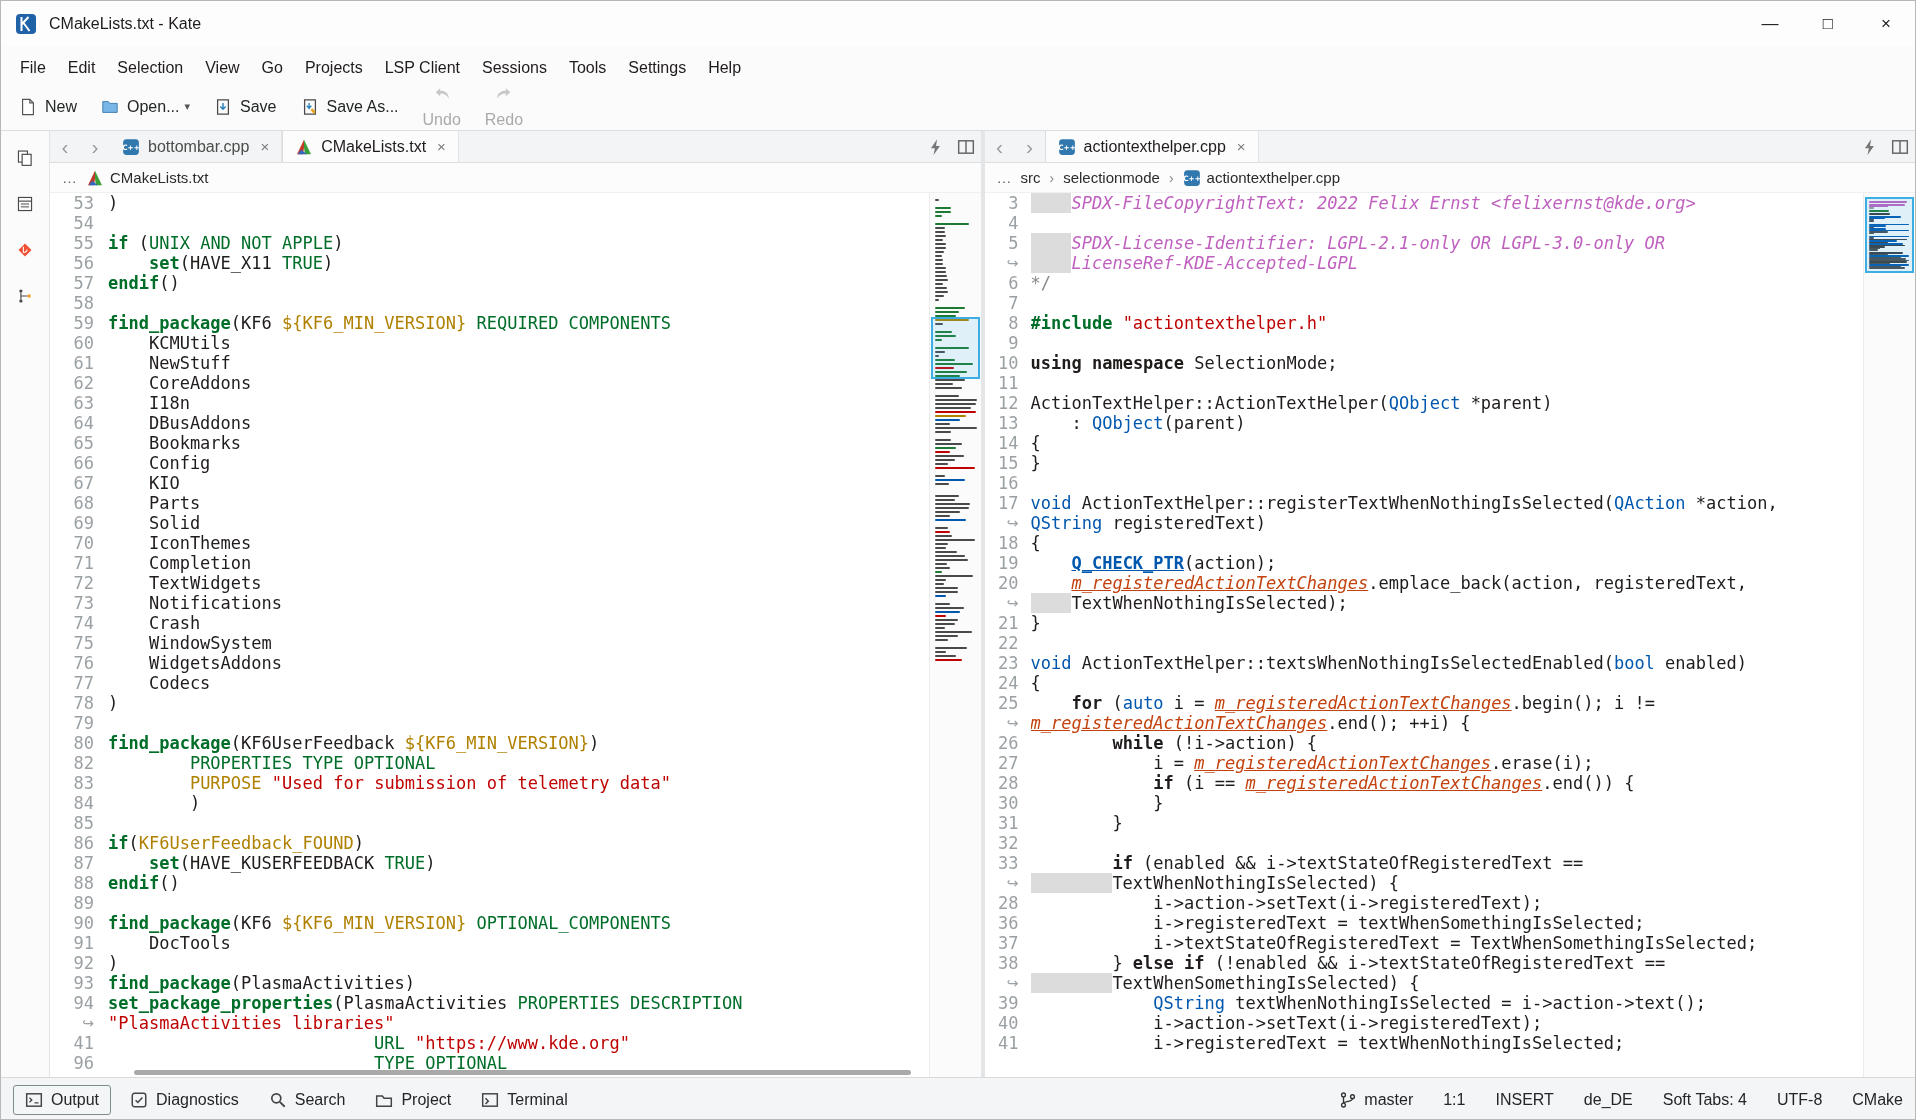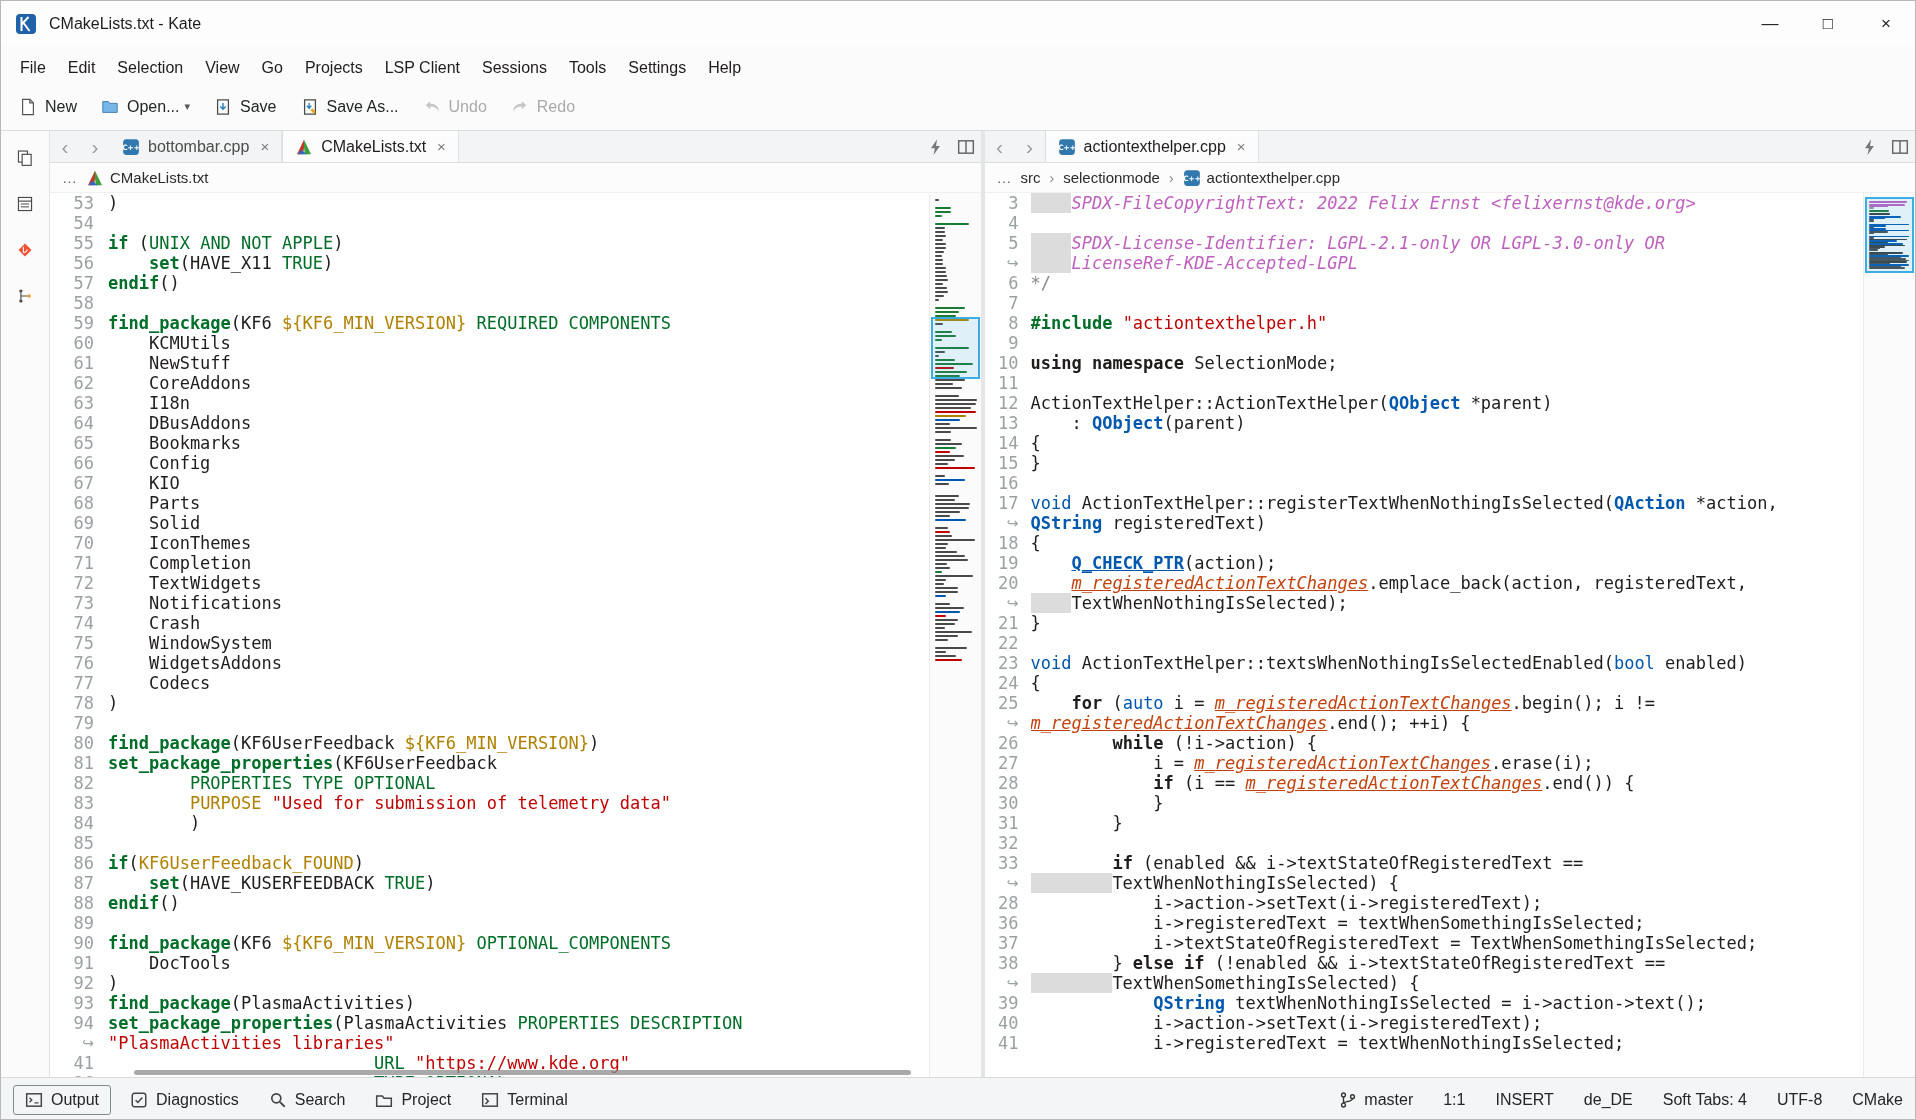--- a/index.html
+++ b/index.html
@@ -14,21 +14,21 @@
   .win-controls { position:absolute; right:0; top:0; height:100%; display:flex; }
   .win-btn { width:58px; display:flex; align-items:center; justify-content:center; font-size:17px; color:#1f1c1b; cursor:default; }
 
   
   .menubar { height:37px; display:flex; align-items:flex-end; padding:0 8px; background:#fbfbfb; font-size:16px; }
   .menu-item { padding:6px 11px; border-radius:3px; }
 
   
   .toolbar { height:47px; display:flex; align-items:center; padding:0 8px; background:#fbfbfb; gap:4px; }
   .tb-btn { display:flex; align-items:center; gap:8px; padding:6px 10px; border-radius:3px; font-size:16px; color:#232627; }
-  .tb-btn.disabled { color:#a8aaac; }
+  .tb-btn.disabled { color:#a8aaac;flex-direction:column; }
   .tb-btn.disabled .icn { opacity:.45; }
   .caret { font-size:11px; color:#555; margin-left:-3px; }
 
   
   .main { display:flex; height:947px; border-top:1px solid #dcdddf; }
   .toolside { flex:0 0 49px; background:#fbfbfb; border-right:1px solid #e3e4e5; display:flex; flex-direction:column; align-items:center; padding-top:12px; gap:16px; }
   .side-btn { width:30px; height:30px; display:flex; align-items:center; justify-content:center; }
   .side-btn svg { width:24px; height:24px; }
   .pane { flex:1 1 0; display:flex; flex-direction:column; min-width:0; background:#fff; }
   .pane-divider { flex:0 0 4px; background:#e4e5e7; }
@@ -59,21 +59,21 @@
   .fill { display:inline-block; height:20px; background:#dcdcdc; vertical-align:bottom; }
 
   
   .tk-p { color:#1f1c1b; }
   .tk-c { color:#006e28; font-weight:bold; }
   .tk-s { color:#006e28; }
   .tk-v { color:#b08000; }
   .tk-r { color:#bf0303; }
   .tk-k { color:#1f1c1b; font-weight:bold; }
   .tk-y { color:#0057ae; }
-  .tk-Y { color:#0057ae; font-weight:bold; }
+  .tk-Y { color:#0057ae; font-weight:normal; }
   .tk-m { color:#c2410c; text-decoration:underline;font-style:italic; }
   .tk-M { color:#0057ae; font-weight:bold; text-decoration:underline; }
   .tk-C { color:#bf60bf; font-style:italic; }
   .tk-G { color:#898887; }
   .tk-P { color:#006e28; font-weight:bold; }
 
   
   .mmap { flex:0 0 52px; position:relative; background:#fbfbfc; border-left:1px solid #ececec; }
   .mbar { position:absolute; left:5px; height:2px; border-radius:1px; }
   .mbar-s { height:1.5px; }
@@ -385,24 +385,20 @@
             <span class="gut">78</span>
             <span class="code"><span class="tk-p">)</span></span>
           </div>
           <div class="row">
             <span class="gut">79</span>
             <span class="code"></span>
           </div>
           <div class="row">
             <span class="gut">80</span>
             <span class="code"><span class="tk-c">find_package</span><span class="tk-p">(KF6UserFeedback </span><span class="tk-v">${KF6_MIN_VERSION}</span><span class="tk-p">)</span></span>
-          </div>
-          <div class="row">
-            <span class="gut">81</span>
-            <span class="code"><span class="tk-c">set_package_properties</span><span class="tk-p">(KF6UserFeedback</span></span>
           </div>
           <div class="row">
             <span class="gut">82</span>
             <span class="code"><span class="tk-p">        </span><span class="tk-s">PROPERTIES TYPE OPTIONAL</span></span>
           </div>
           <div class="row">
             <span class="gut">83</span>
             <span class="code"><span class="tk-p">        </span><span class="tk-v">PURPOSE</span><span class="tk-p"> </span><span class="tk-r">"Used for submission of telemetry data"</span></span>
           </div>
           <div class="row">

